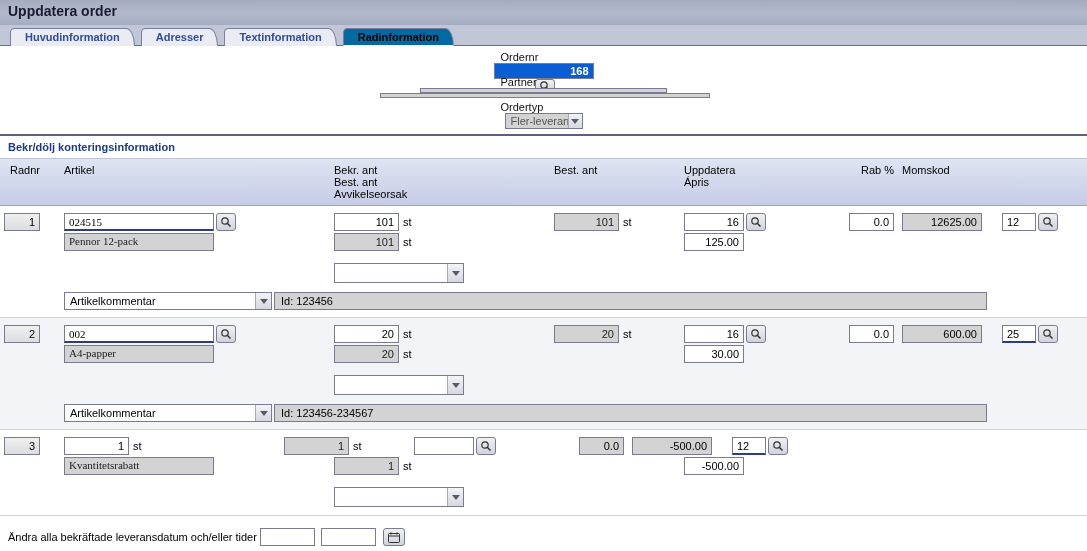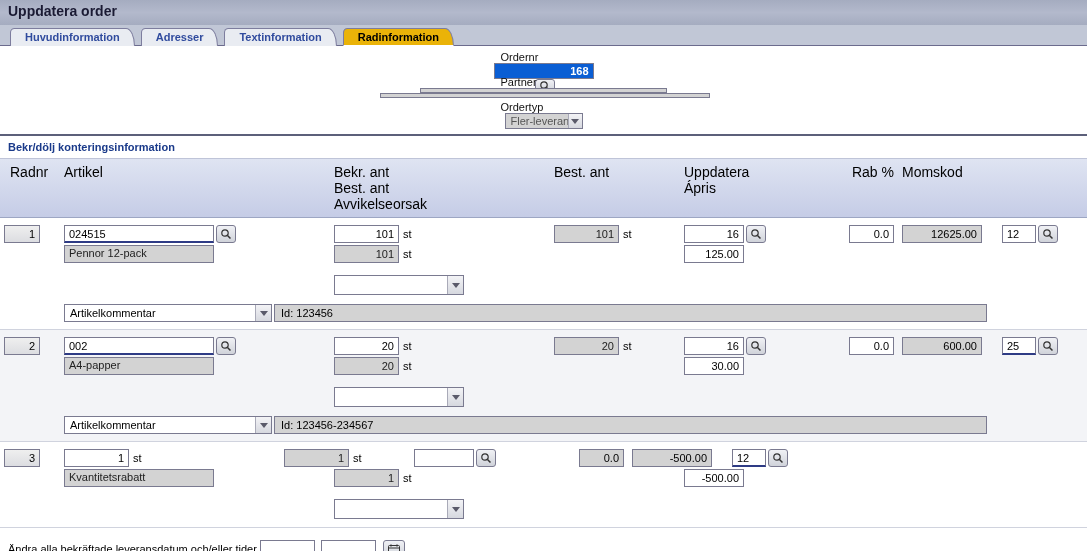--- a/index.html
+++ b/index.html
@@ -32,21 +32,21 @@
     margin-right: 6px;
     font-size: 11px;
     font-weight: bold;
     color: #304b9e;
     background: #e9ecf2;
     cursor: pointer;
     position: relative;
     top: 1px;
   }
   .tab.active {
-    background: #eab308;
+    background: #0369a1;
     color: #000;
     border-bottom: 1px solid #fff;
   }
   .form-area {
     padding: 5px 8px 2px 8px;
   }
   .form-row {
     display: flex;
     align-items: center;
     margin-bottom: 3px;
@@ -124,21 +124,21 @@
     font-weight: bold;
     padding: 5px 8px;
     cursor: pointer;
     display: inline-block;
   }
   .grid-header {
     display: flex;
     background: linear-gradient(to bottom, #dfe4f2, #c5cce6);
     border-top: 1px solid #bfc4d8;
     border-bottom: 1px solid #9da6c3;
-    font-size: 14px;
+    font-size: 11px;
     color: #000;
     padding: 3px 0;
   }
   .colh { padding: 2px 4px; }
   .c-radnr { width: 60px; padding-left:10px;}
   .c-artikel { width: 270px; }
   .c-bekr { width: 220px; }
   .c-best { width: 130px; }
   .c-prislista { width: 150px; }
   .c-rab { width: 68px; text-align: right; }
@@ -164,21 +164,21 @@
     text-align: right;
     padding-right: 4px;
     display: inline-flex;
     align-items: center;
     justify-content: flex-end;
   }
   .artikel-input, .artikel-desc {
     width: 150px; height:18px;
     border:1px solid #7a7a90;
     padding:1px 4px;
-    font-family:Liberation Sans, sans-serif; font-size:11px;
+    font-family:Liberation Serif, serif; font-size:11px;
   }
   .artikel-input { background:#fff; border-bottom:2px solid #2e3b85;}
   .artikel-desc { background:#d3d3d3; color:#222; }
   .qty-input, .qty-ro {
     width: 65px; height:18px; border:1px solid #7a7a90;
     text-align:right; padding:1px 4px;
     font-family:inherit; font-size:11px;
   }
   .qty-input { background:#fff; }
   .qty-ro { background:#d3d3d3; color:#222; }

